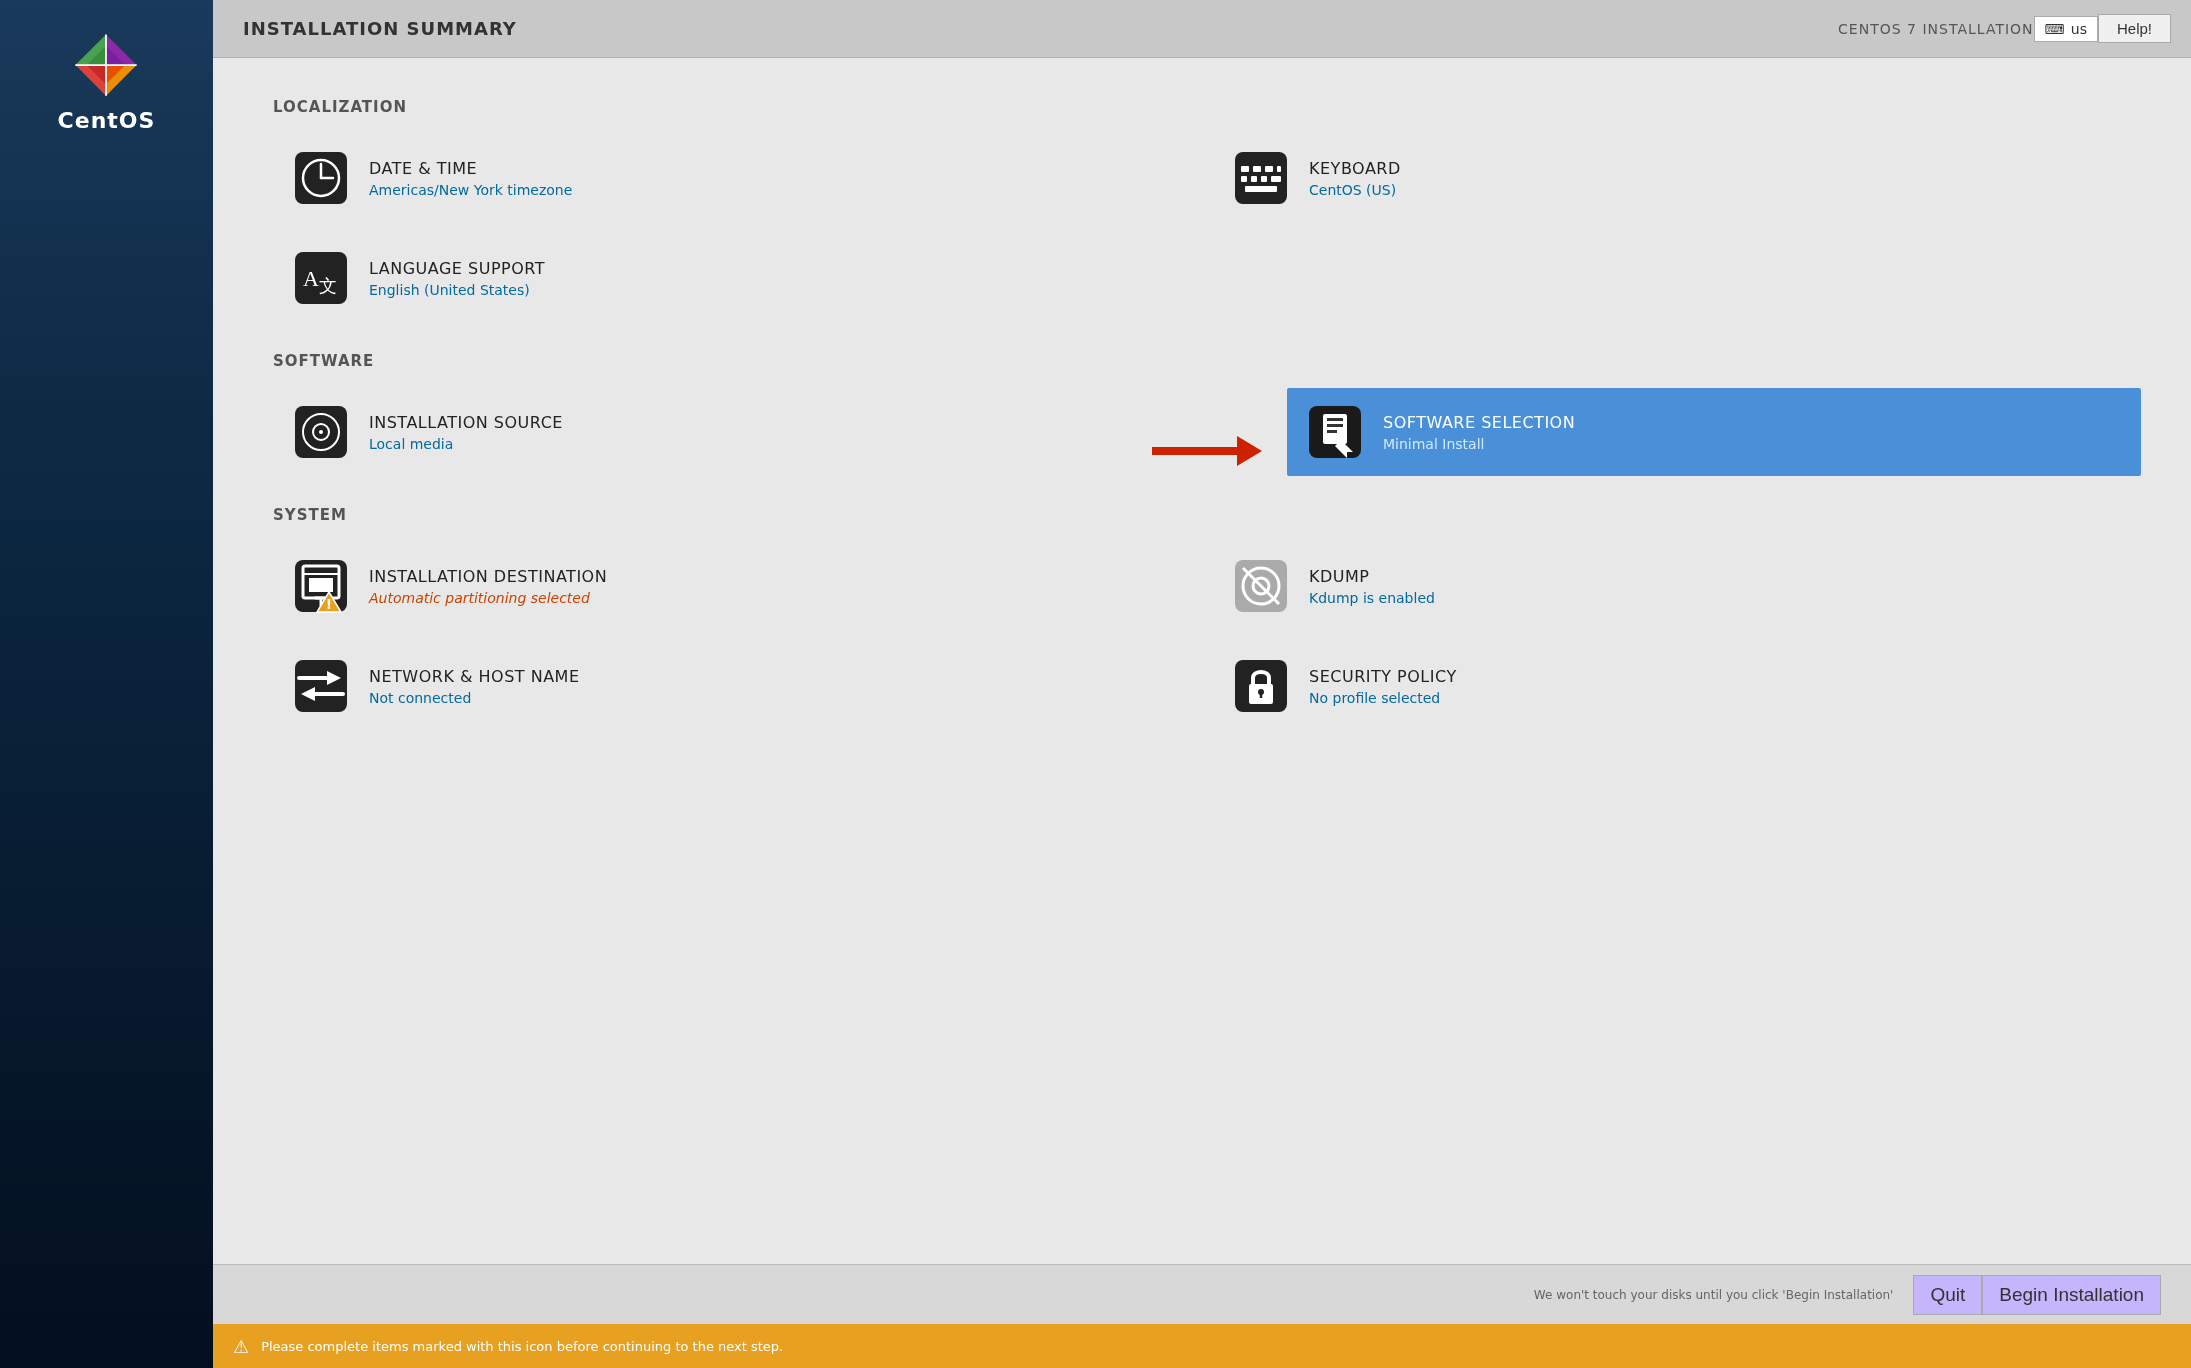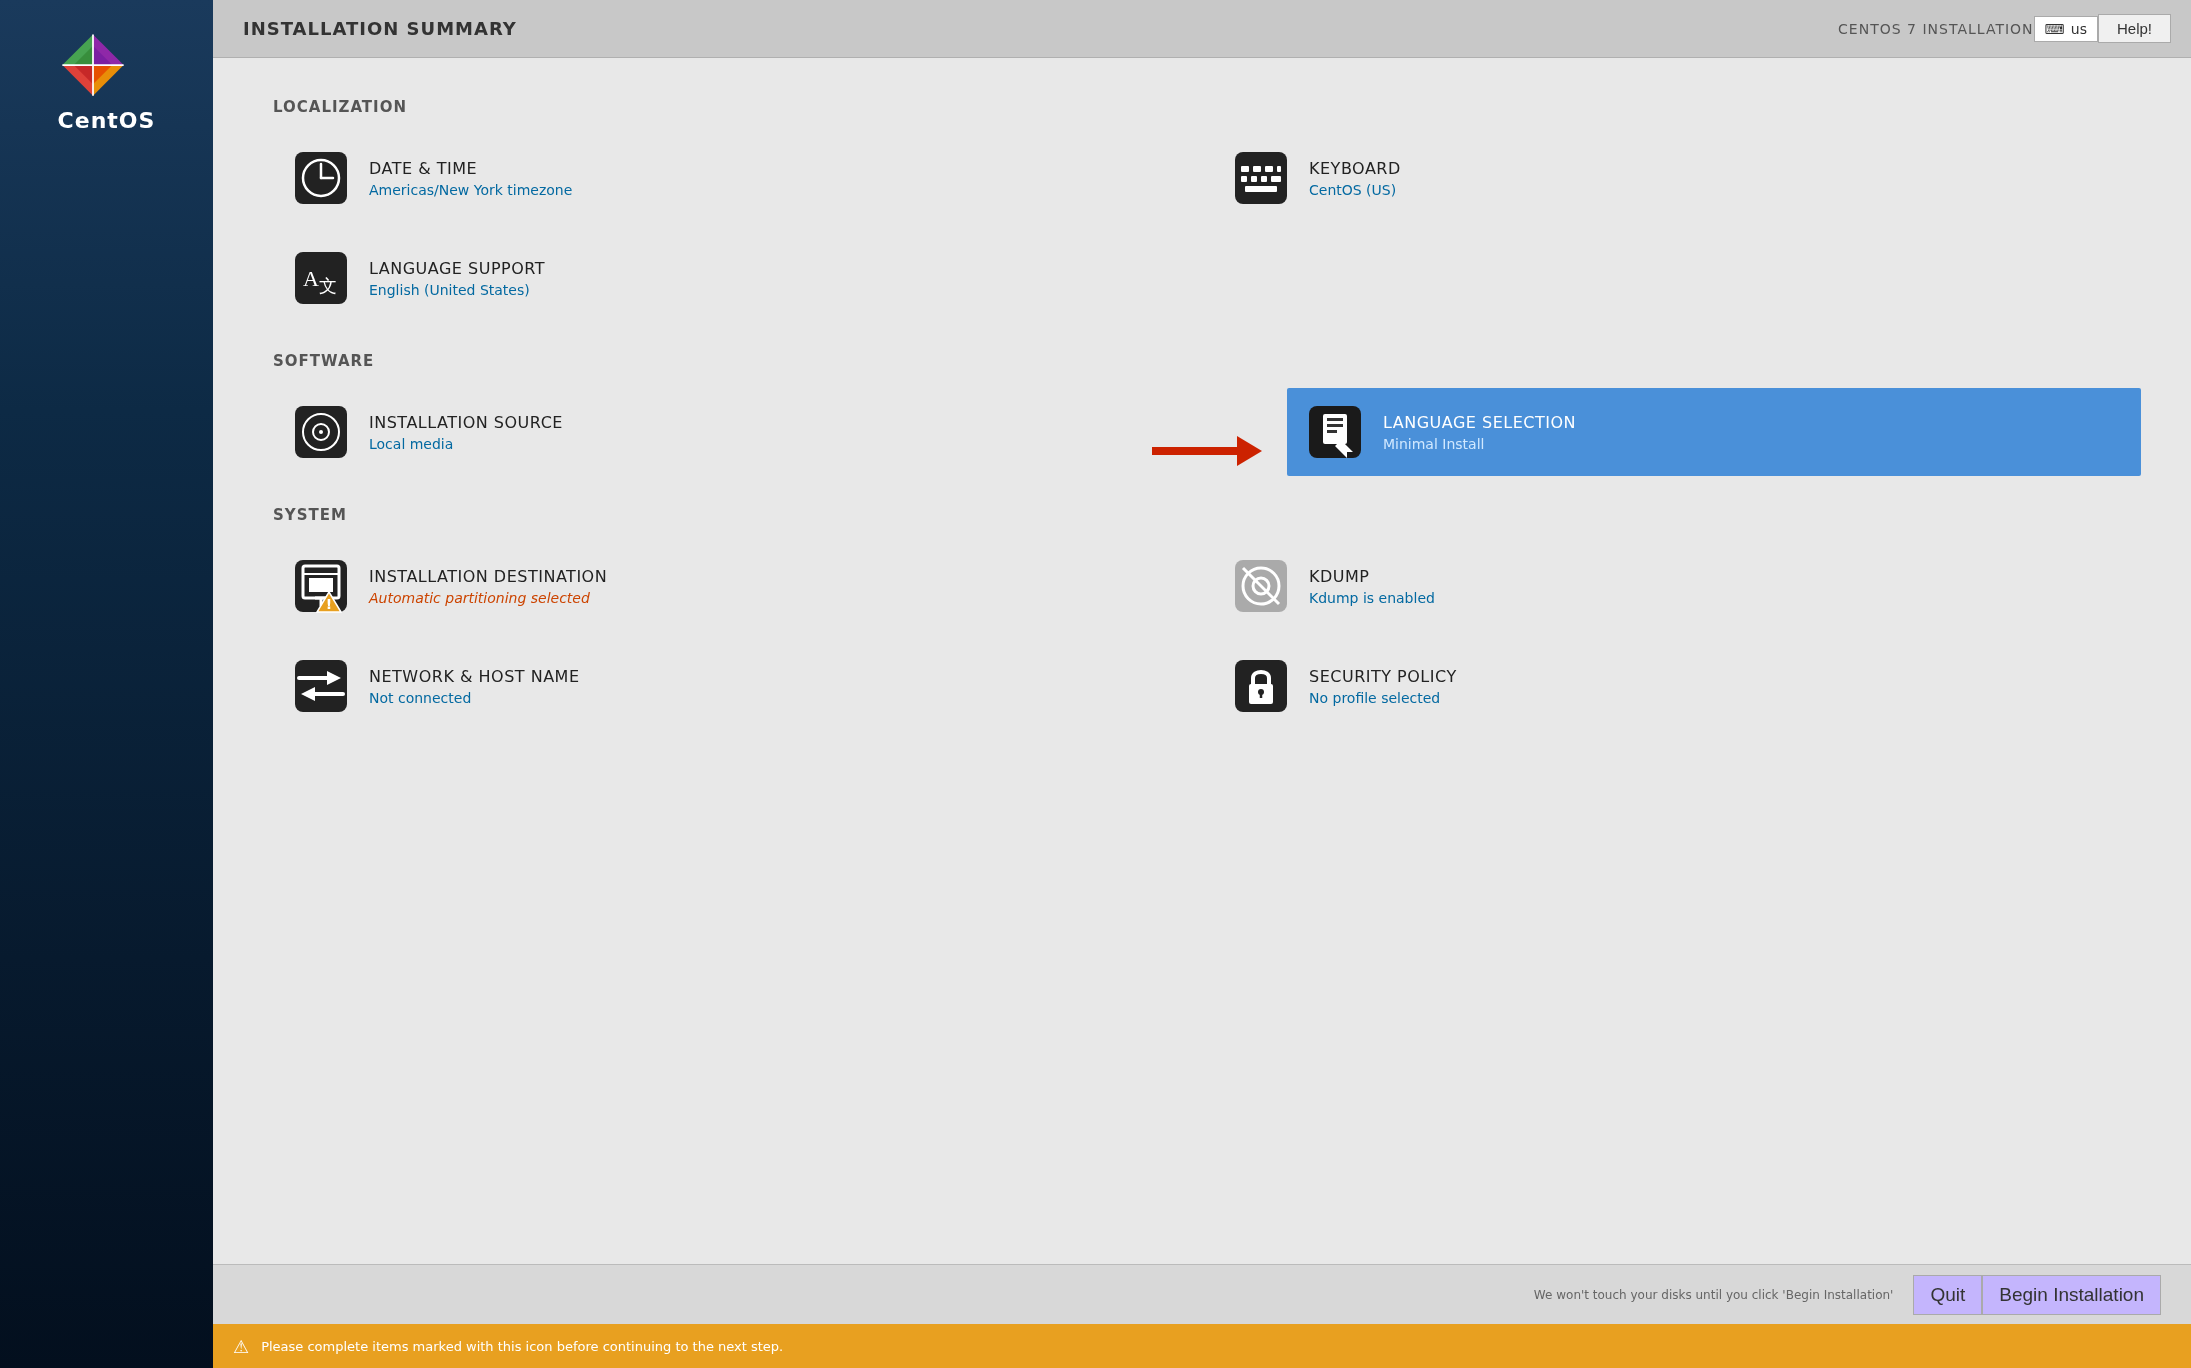--- a/index.html
+++ b/index.html
@@ -20,20 +20,21 @@
       display: flex;
       flex-direction: column;
       align-items: center;
       padding-top: 30px;
       flex-shrink: 0;
     }
 
     .centos-logo {
       display: flex;
       flex-direction: column;
+      align-items: center;
       gap: 8px;
     }
 
     .centos-icon {
       width: 70px;
       height: 70px;
     }
 
     .centos-label {
       color: #ffffff;
@@ -385,21 +386,21 @@
             <svg viewBox="0 0 60 60" xmlns="http://www.w3.org/2000/svg">
               <rect x="4" y="4" width="52" height="52" rx="8" ry="8" fill="#1a1a1a"></rect>
               <rect x="18" y="12" width="24" height="30" rx="2" fill="white"></rect>
               <rect x="22" y="16" width="16" height="3" fill="#333"></rect>
               <rect x="22" y="22" width="16" height="3" fill="#333"></rect>
               <rect x="22" y="28" width="10" height="3" fill="#333"></rect>
               <polygon points="36,38 48,50 42,50 42,56 30,44" fill="white"></polygon>
             </svg>
           </div>
           <div class="item-text">
-            <span class="item-title">LANGUAGE SELECTION</span>
+            <span class="item-title">SOFTWARE SELECTION</span>
             <span class="item-subtitle">Minimal Install</span>
           </div>
         </div>
       </div>
     </div>
 
     <div class="section-label">SYSTEM</div>
     <div class="items-grid">
 
       <div class="item-card">

